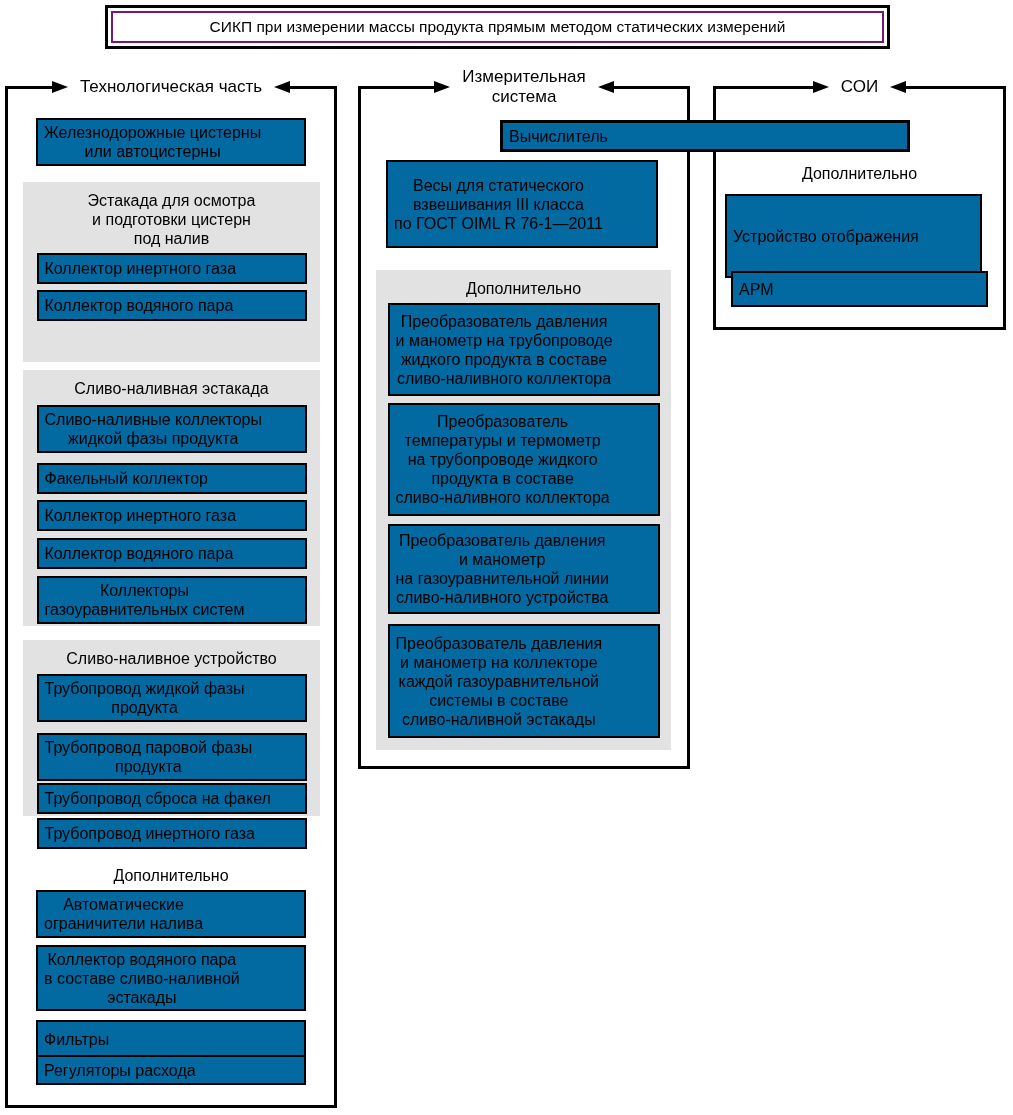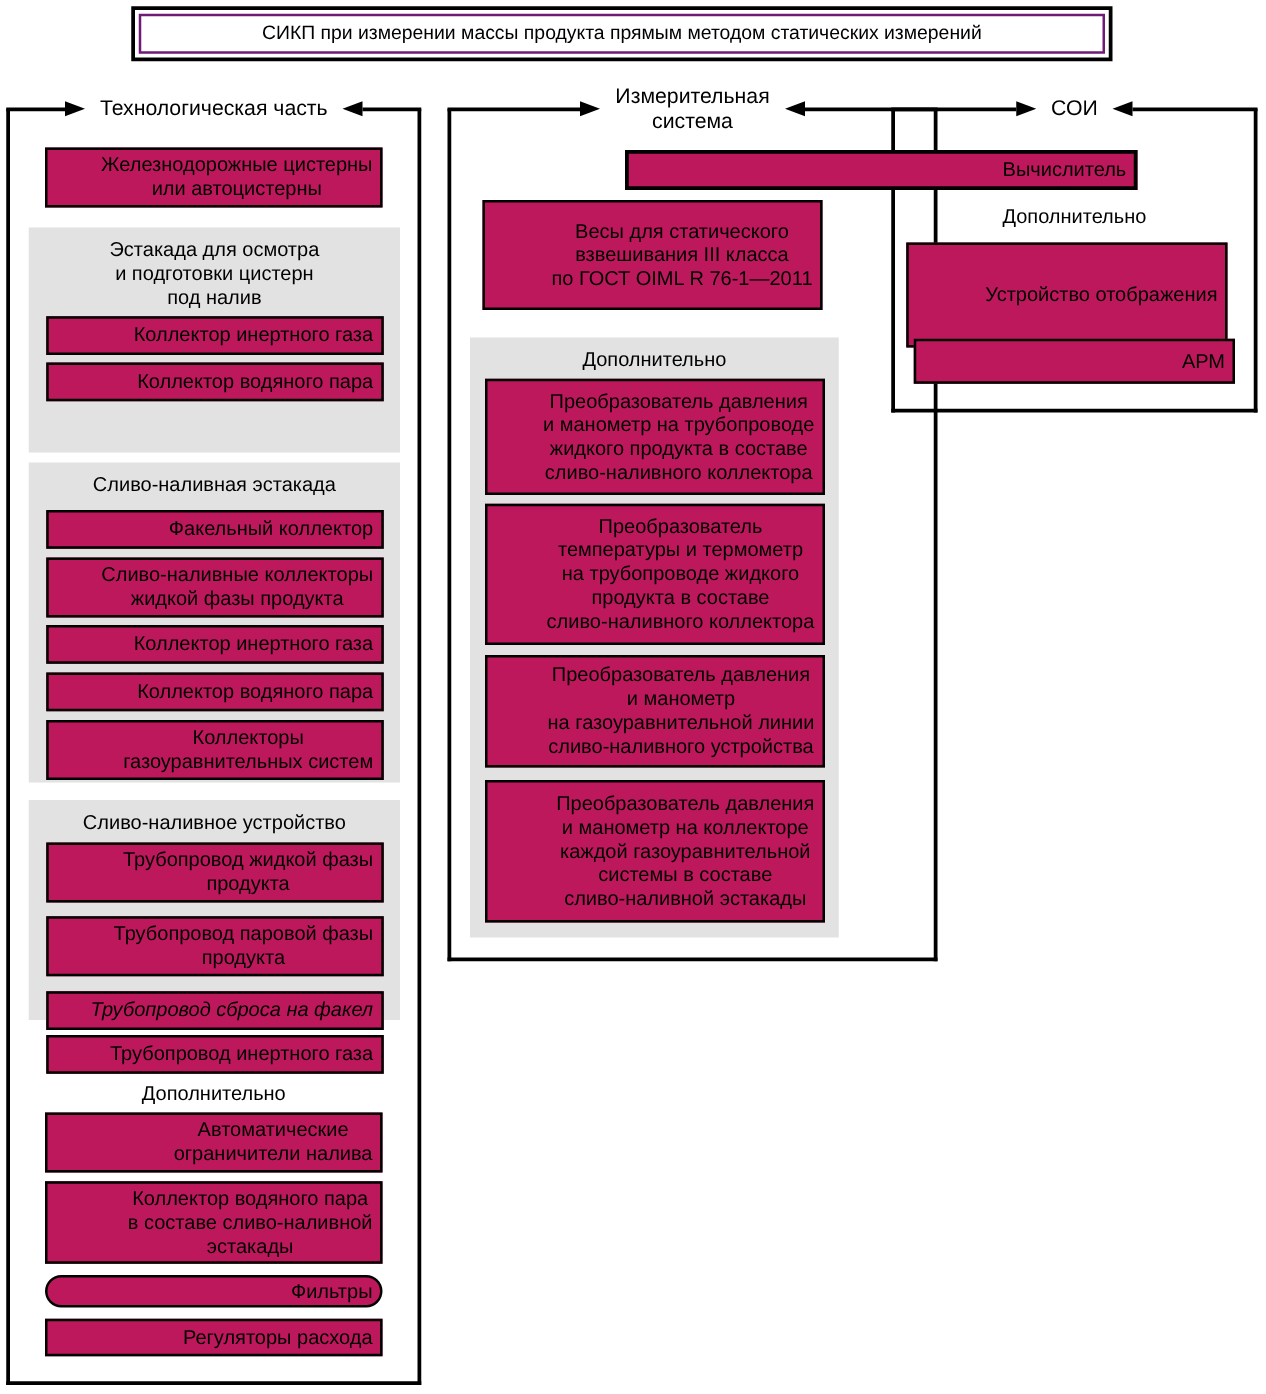--- a/index.html
+++ b/index.html
@@ -12,38 +12,38 @@
   
   .title-box { position:absolute; left:105px; top:5px; width:785px; height:44px;
     border:3px solid #000; box-sizing:border-box; }
   .title-inner { position:absolute; left:3px; top:3px; right:3px; bottom:3px;
     border:2px solid #701a75; display:flex; align-items:center; justify-content:center;
     font-size:15.5px; text-align:center; }
   
   .col { position:absolute; border:3px solid #000; border-top:none;
     box-sizing:border-box; background:transparent; }
   .col-tech    { left:5px;   top:87px; width:332px; height:1021px; }
-  .col-measure { left:358px; top:87px; width:392px; height:682px; }
+  .col-measure { left:358px; top:87px; width:332px; height:682px; }
   .col-soi     { left:713px; top:87px; width:293px; height:243px; }
   
   .col-header { position:absolute; left:-3px; right:-3px; display:flex;
     align-items:center; z-index:3; }
   .col-header.h1 { top:-12px; height:24px; }
   .col-header.h2 { top:-21px; height:42px; }
   .seg { flex:1; display:flex; align-items:center; min-width:20px; }
   .seg .line { flex:1; height:3px; background:#000; }
   .tri-r { width:0; height:0; border-top:6.5px solid transparent;
     border-bottom:6.5px solid transparent; border-left:16px solid #000; }
   .tri-l { width:0; height:0; border-top:6.5px solid transparent;
     border-bottom:6.5px solid transparent; border-right:16px solid #000; }
   .col-title { padding:0 12px; font-size:17px; text-align:center;
     white-space:pre-line; line-height:20px; }
   
-  .box { position:absolute; background:#be185d; border:2.5px solid #000;
-    box-sizing:border-box; display:flex; align-items:center; justify-content:flex-end;
+  .box { position:absolute; background:#0369a1; border:2.5px solid #000;
+    box-sizing:border-box; display:flex; align-items:center; justify-content:flex-start;
     text-align:center; font-size:16px; line-height:19px; padding:2px 6px; }
   .box span { white-space:pre-line; }
   .panel { position:absolute; background:#e2e2e2; box-sizing:border-box; }
   .panel .box { position:relative; left:auto; top:auto; margin:0 auto; }
   .panel-title { text-align:center; font-size:16px; line-height:19px;
     white-space:pre-line; padding-top:9px; }
   .plain-title { position:absolute; left:0; right:0; text-align:center;
     font-size:16px; line-height:19px; }
   
   .computer { left:500px; top:120px; width:410px; height:32px; border-width:3px; z-index:5; }
@@ -82,26 +82,26 @@
       <div class="box" style="width:270px; height:31px; margin-top:5px;">
           <span>Коллектор инертного газа</span>
         </div>
       <div class="box" style="width:270px; height:31px; margin-top:6px;">
           <span>Коллектор водяного пара</span>
         </div>
     </div>
 
     <div class="panel" style="left:15px; top:283px; width:297px; height:256px;">
       <div class="panel-title">Сливо-наливная эстакада</div>
-      <div class="box" style="width:270px; height:31px; margin-top:10px;">
-          <span>Факельный коллектор</span>
-        </div>
       <div class="box" style="width:270px; height:48px; margin-top:7px;">
           <span>Сливо-наливные коллекторы
 жидкой фазы продукта</span>
+        </div>
+      <div class="box" style="width:270px; height:31px; margin-top:10px;">
+          <span>Факельный коллектор</span>
         </div>
       <div class="box" style="width:270px; height:31px; margin-top:6px;">
           <span>Коллектор инертного газа</span>
         </div>
       <div class="box" style="width:270px; height:31px; margin-top:7px;">
           <span>Коллектор водяного пара</span>
         </div>
       <div class="box" style="width:270px; height:48px; margin-top:7px;">
           <span>Коллекторы
 газоуравнительных систем</span>
@@ -111,39 +111,39 @@
     <div class="panel" style="left:15px; top:553px; width:297px; height:176px;">
       <div class="panel-title">Сливо-наливное устройство</div>
       <div class="box" style="width:270px; height:48px; margin-top:6px;">
           <span>Трубопровод жидкой фазы
 продукта</span>
         </div>
       <div class="box" style="width:270px; height:48px; margin-top:11px;">
           <span>Трубопровод паровой фазы
 продукта</span>
         </div>
-      <div class="box" style="width:270px; height:31px; margin-top:12px;font-style:italic;">
+      <div class="box" style="width:270px; height:31px; margin-top:2px;">
           <span>Трубопровод сброса на факел</span>
         </div>
       <div class="box" style="width:270px; height:31px; margin-top:4px;">
           <span>Трубопровод инертного газа</span>
         </div>
     </div>
 
     <div class="plain-title" style="top:779px;">Дополнительно</div>
     <div class="box" style="left:28px; top:803px; width:270px; height:48px;">
         <span>Автоматические
 ограничители налива</span>
       </div>
     <div class="box" style="left:28px; top:858px; width:270px; height:66px;">
         <span>Коллектор водяного пара
 в составе сливо-наливной
 эстакады</span>
       </div>
-    <div class="box" style="left:28px; top:933px; width:270px; height:26px;border-radius:13px;">
+    <div class="box" style="left:28px; top:933px; width:270px; height:38px;">
         <span>Фильтры</span>
       </div>
     <div class="box" style="left:28px; top:968px; width:270px; height:30px;">
         <span>Регуляторы расхода</span>
       </div>
   </div>
 
   <div class="col col-measure">
     <div class="col-header h2">
       <div class="seg">

